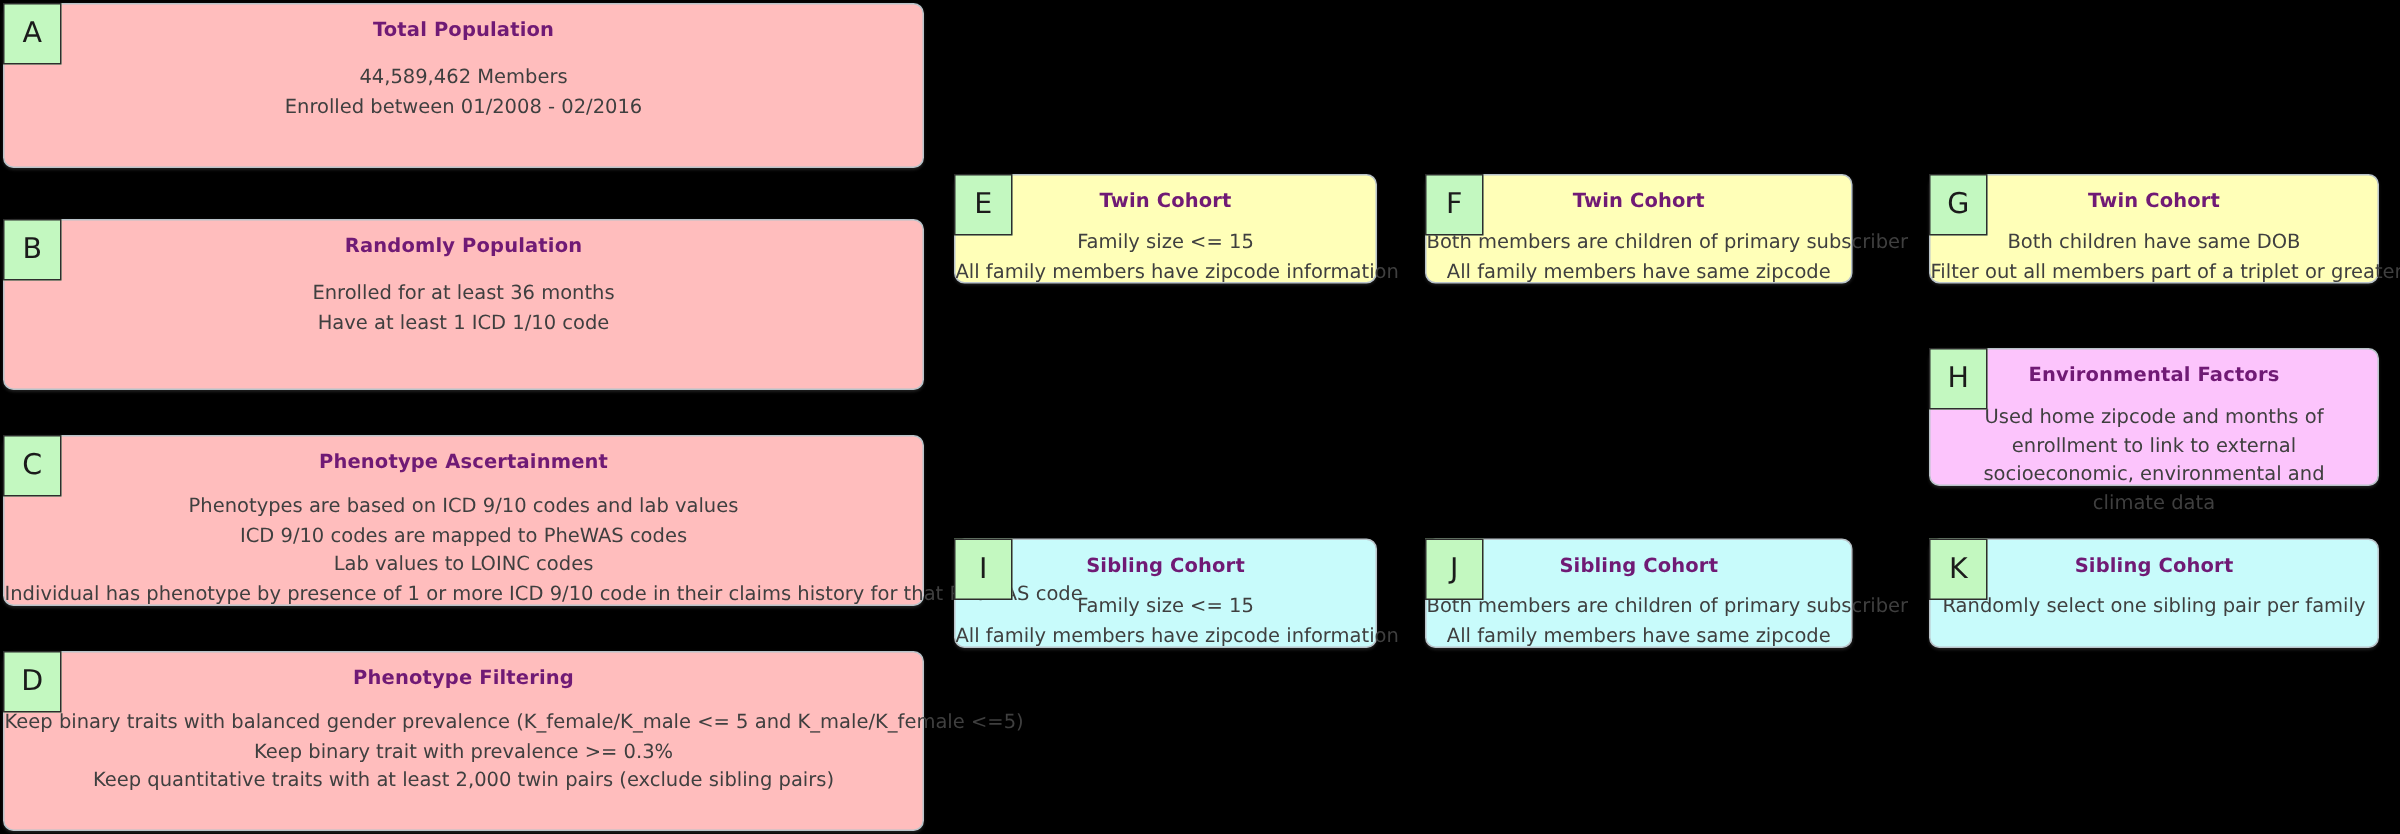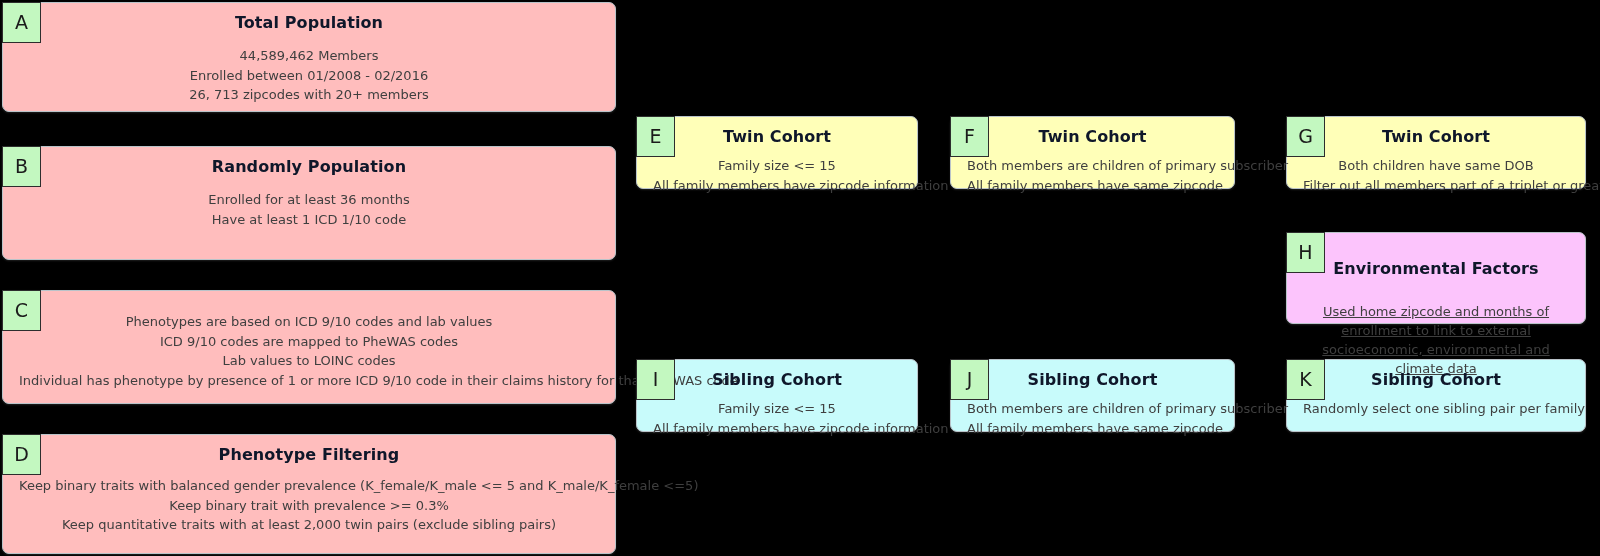--- a/index.html
+++ b/index.html
@@ -53,36 +53,36 @@
     top: 0;
     bottom: 0;
     display: flex;
     flex-direction: column;
     align-items: center;
     padding-top: 10px;
     z-index: 1;
   }
 
   .panel .title {
-    font-size: 16px;
+    font-size: 13px;
     font-weight: bold;
-    color: #0f172a;
+    color: #701a75;
     letter-spacing: 0.1px;
     text-align: center;
     line-height: 1.25;
   }
 
   .panel .lines {
     margin-top: 11px;
     text-align: center;
     font-size: 13px;
     line-height: 1.50;
     color: #3f3f3f;
     width: 100%;
-    padding: 0 16px;
+    padding: 0 0;
     box-sizing: border-box;
   }
 
   .panel .lines div { white-space: nowrap; }
   .panel .lines.wrap div { white-space: normal; }
 
   
   .c-pink    { background: #ffbdbd; }
   .c-yellow  { background: #ffffb8; }
   .c-cyan    { background: #c8fbfb; }
@@ -111,52 +111,52 @@
   #panel-i { left: 636px;  top: 359px; width: 282px; height: 73px; }
   #panel-j { left: 950px;  top: 359px; width: 285px; height: 73px; }
   #panel-k { left: 1286px; top: 359px; width: 300px; height: 73px; }
 
   #panel-e .body, #panel-f .body, #panel-g .body,
   #panel-i .body, #panel-j .body, #panel-k .body { padding-top: 10px; }
 
   #panel-e .lines, #panel-f .lines, #panel-g .lines,
   #panel-i .lines, #panel-j .lines, #panel-k .lines { margin-top: 9px; }
 
-  #panel-h .body { padding-top: 26px; }
-  #panel-h .lines { margin-top: 24px; line-height: 1.45; padding: 0 14px; text-decoration: underline; }
+  #panel-h .body { padding-top: 10px; }
+  #panel-h .lines { margin-top: 11px; line-height: 1.45; padding: 0 14px; }
 </style>
 </head>
 <body>
 
 <div class="panel c-pink" id="panel-a">
   <div class="tag">A</div>
   <div class="body">
     <div class="title">Total Population</div>
     <div class="lines">
       <div>44,589,462 Members</div>
       <div>Enrolled between 01/2008 - 02/2016</div>
-      <div>26, 713 zipcodes with 20+ members</div>
     </div>
   </div>
 </div>
 
 <div class="panel c-pink" id="panel-b">
   <div class="tag">B</div>
   <div class="body">
     <div class="title">Randomly Population</div>
     <div class="lines">
       <div>Enrolled for at least 36 months</div>
       <div>Have at least 1 ICD 1/10 code</div>
     </div>
   </div>
 </div>
 
 <div class="panel c-pink" id="panel-c">
   <div class="tag">C</div>
   <div class="body">
+    <div class="title">Phenotype Ascertainment</div>
     <div class="lines">
       <div>Phenotypes are based on ICD 9/10 codes and lab values</div>
       <div>ICD 9/10 codes are mapped to PheWAS codes</div>
       <div>Lab values to LOINC codes</div>
       <div>Individual has phenotype by presence of 1 or more ICD 9/10 code in their claims history for that PheWAS code</div>
     </div>
   </div>
 </div>
 
 <div class="panel c-pink" id="panel-d">

